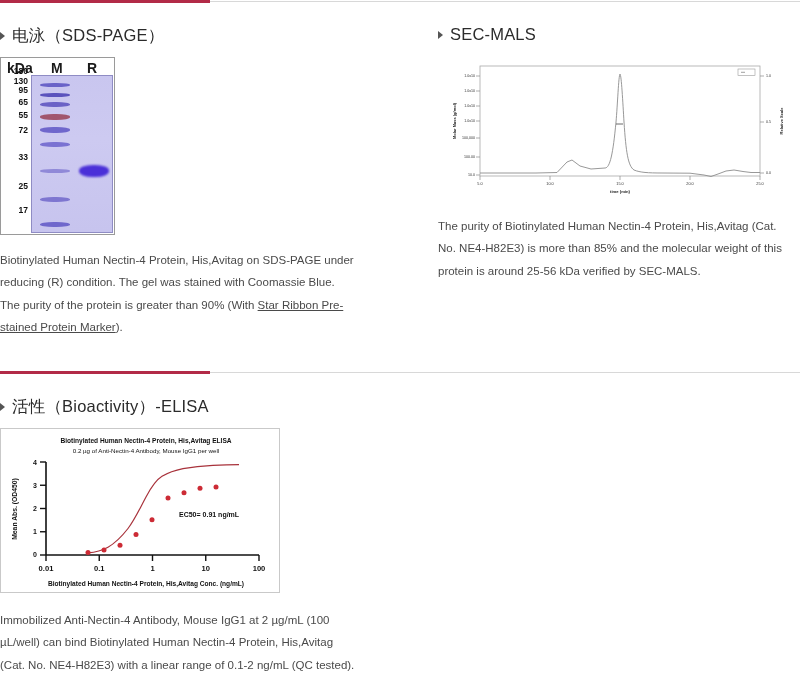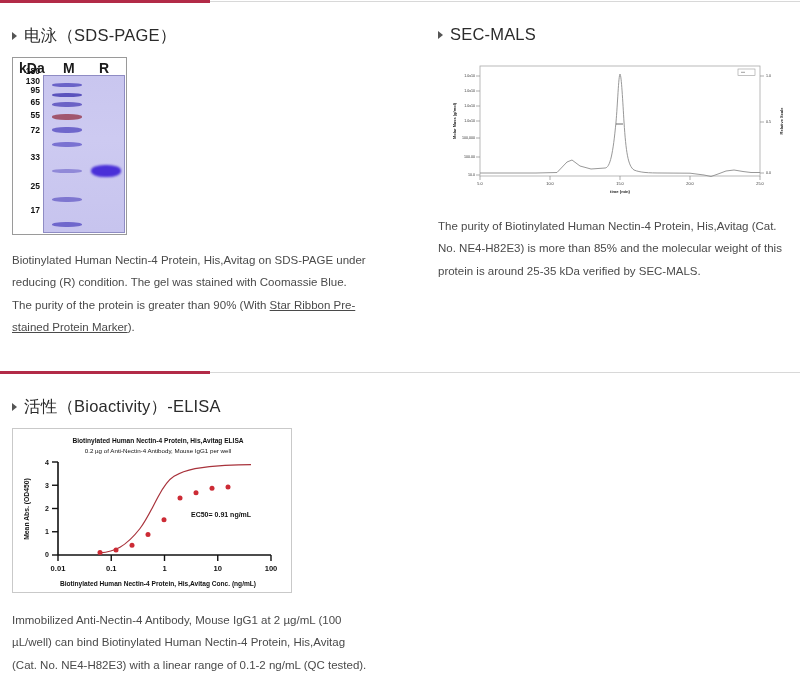--- a/index.html
+++ b/index.html
@@ -20,21 +20,21 @@
     position: absolute; left: 0; top: 1px; width: 100%;
     height: 1px; background: #d8d8d8;
   }
   .rule-red {
     position: absolute; left: 0; top: 0; width: 210px;
     height: 3px; background: #b22a47;
   }
 
   
   .row { display: flex; width: 800px; }
-  .col-left  { width: 420px; padding-left: 12px; }
+  .col-left  { width: 420px; padding-left: 0; }
   .col-right { width: 380px; padding-left: 18px; }
 
   .section-title {
     font-size: 16.5px;
     color: #2b2b2b;
     margin: 22px 0 10px 0;
     display: flex;
     align-items: center;
     letter-spacing: .2px;
   }
@@ -246,21 +246,21 @@
         <path fill="none" stroke="#8c8c8c" stroke-width="0.9" d="M42,119 L70,119 L98,119 L119,118.5 L129,108 L134,106 L142,112 L153,115 L167,114
                  C172,114 175,100 178,68 C179.5,52 180.6,21 182,20
                  C183.4,21 184.8,48 186,68 C188,98 190,112 196,116
                  C202,118.5 210,119 224,119 L252,119.2 L266,121 L273,122.5 L280,120
                  L288,117 L296,116 L305,117.5 L313,118.5 L322,118.5"></path>
 
         <line x1="178" y1="70" x2="185" y2="70" stroke="#444" stroke-width="0.8"></line>
       </svg>
     </div>
 
-    <div class="caption">The purity of Biotinylated Human Nectin-4 Protein, His,Avitag (Cat. No. NE4-H82E3) is more than 85% and the molecular weight of this protein is around 25-35 kDa verified by SEC-MALS.</div>
+    <div class="caption">The purity of Biotinylated Human Nectin-4 Protein, His,Avitag (Cat. No. NE4-H82E3) is more than 85% and the molecular weight of this protein is around 25-56 kDa verified by SEC-MALS.</div>
   </div>
 </div>
 
 <div class="rule-wrap" style="margin-top:32px;">
   <div class="rule-gray"></div>
   <div class="rule-red"></div>
 </div>
 
 <div class="row">
   <div class="col-left">

